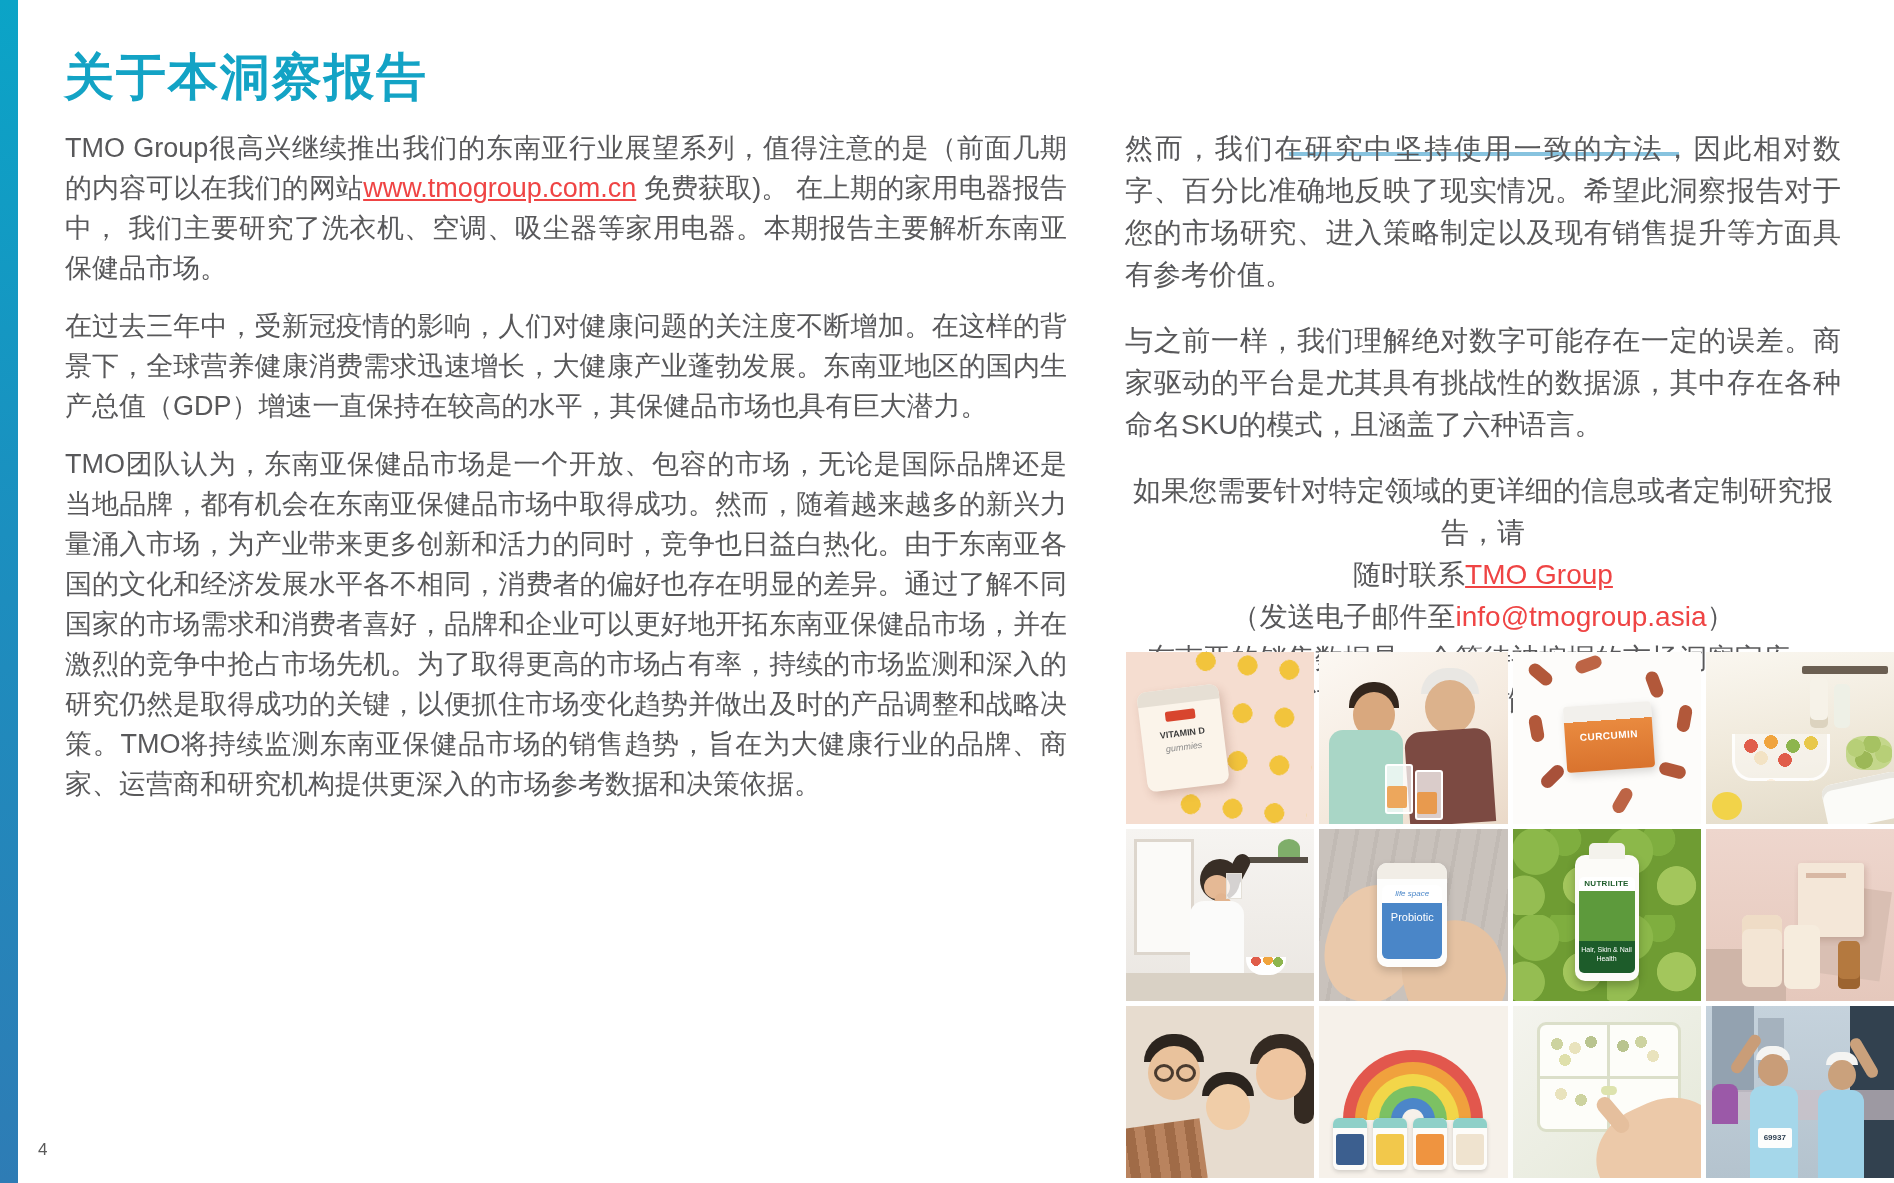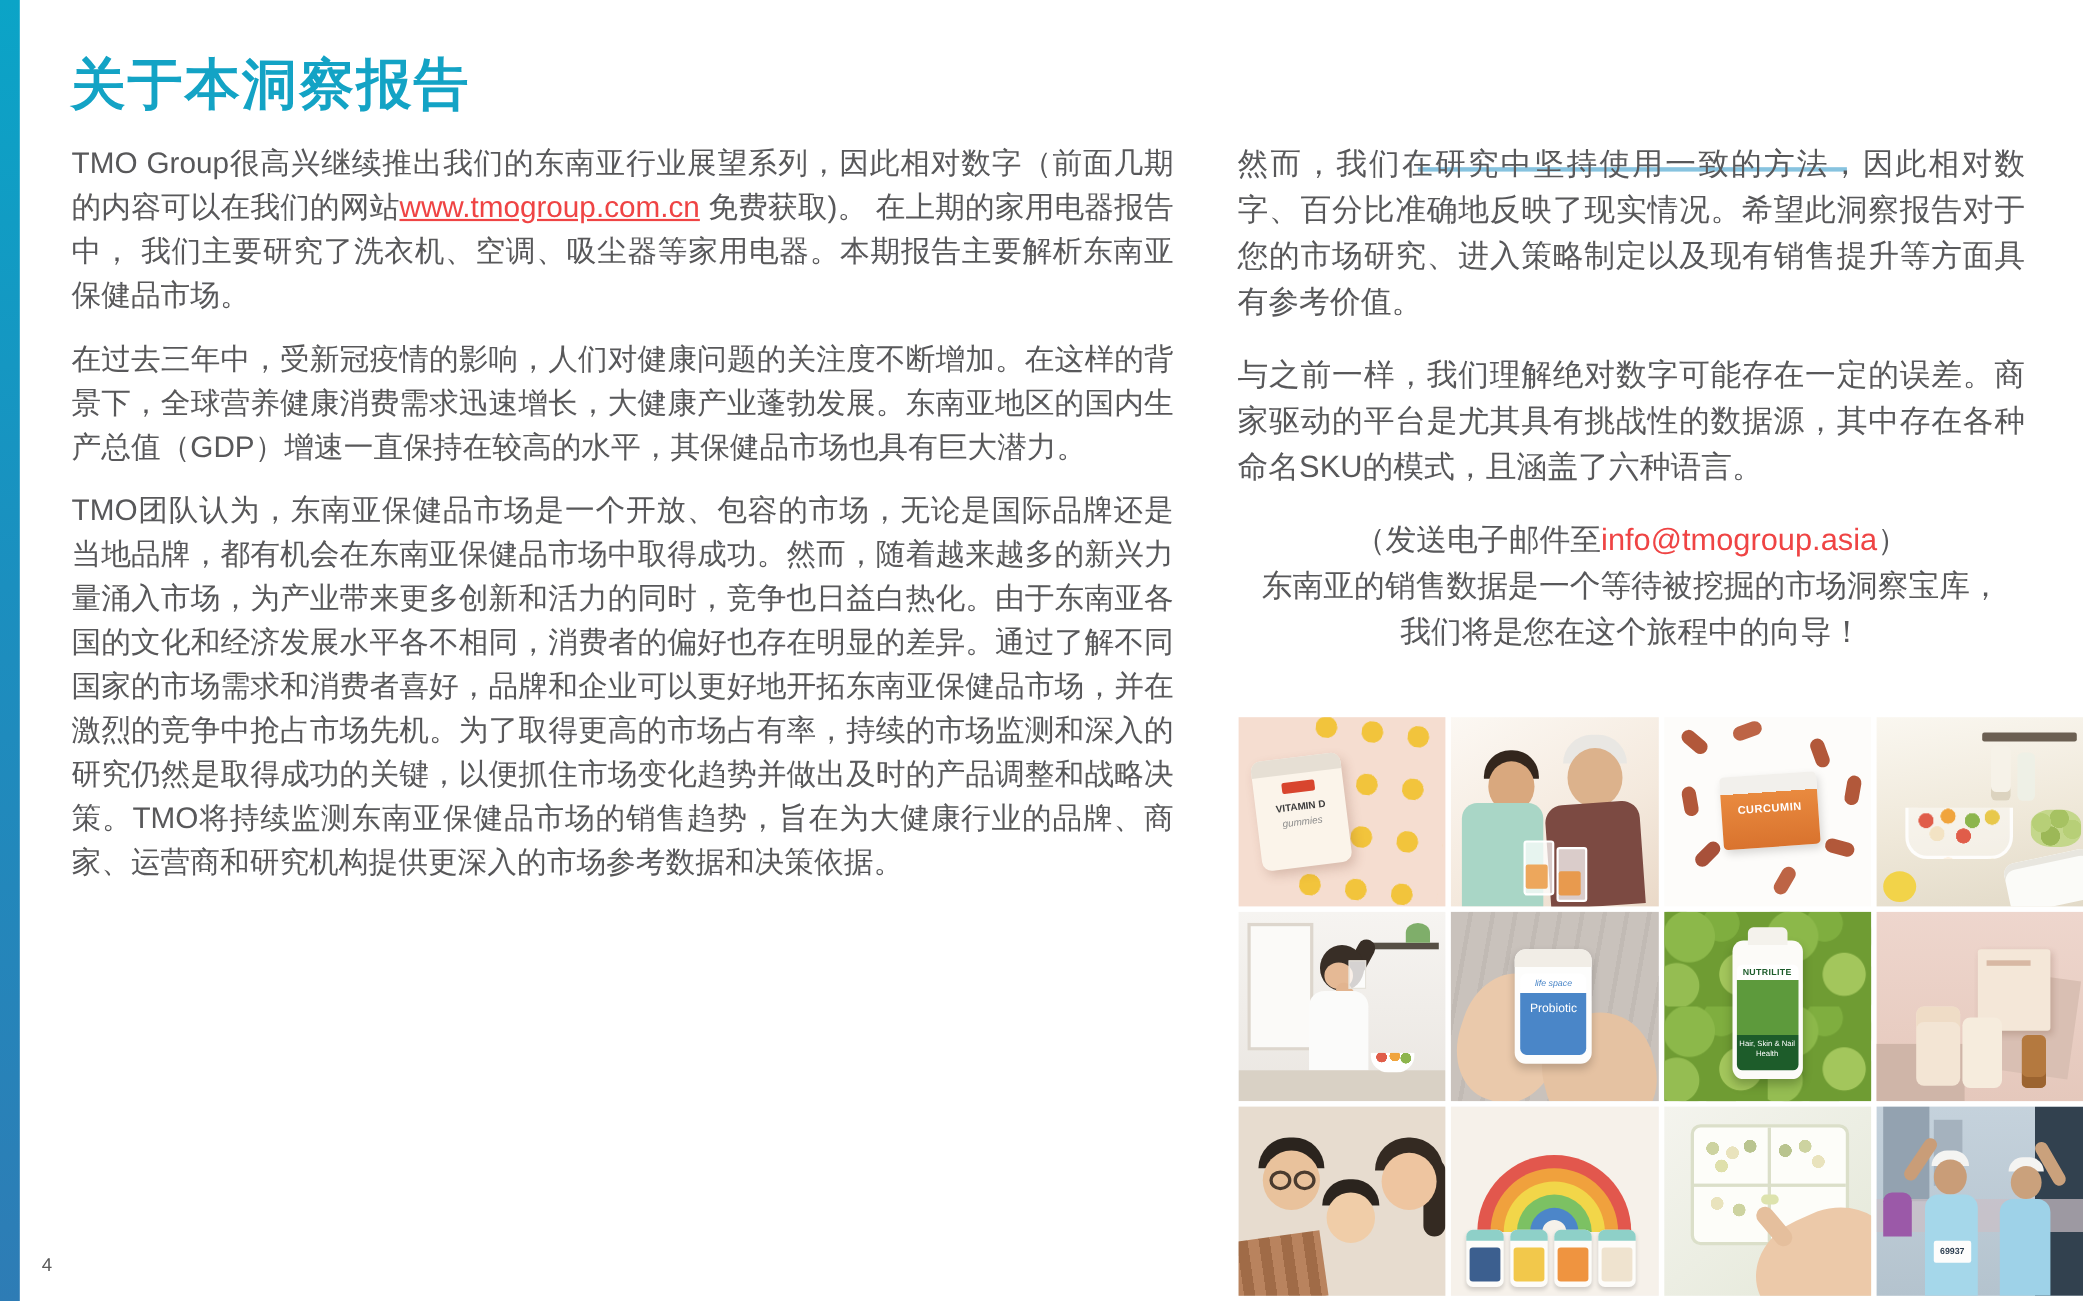--- a/index.html
+++ b/index.html
@@ -226,29 +226,31 @@
 </head>
 <body>
 
 <div class="page">
   <div class="accent-bar"></div>
 
   <div class="page-title">关于本洞察报告</div>
   <div class="top-divider"></div>
 
   <div class="left-col">
-    <p><span>TMO Group很高兴继续推出我们的东南亚行业展望系列，因此相对数字（前面几期的内容可以在我们的网站</span><a class="link u">www.tmogroup.com.cn</a><span> 免费获取)。 在上期的家用电器报告中， 我们主要研究了洗衣机、空调、吸尘器等家用电器。本期报告主要解析东南亚保健品市场。</span></p>
+    <p><span>TMO Group很高兴继续推出我们的东南亚行业展望系列，值得注意的是（前面几期的内容可以在我们的网站</span><a class="link u">www.tmogroup.com.cn</a><span> 免费获取)。 在上期的家用电器报告中， 我们主要研究了洗衣机、空调、吸尘器等家用电器。本期报告主要解析东南亚保健品市场。</span></p>
     <p>在过去三年中，受新冠疫情的影响，人们对健康问题的关注度不断增加。在这样的背景下，全球营养健康消费需求迅速增长，大健康产业蓬勃发展。东南亚地区的国内生产总值（GDP）增速一直保持在较高的水平，其保健品市场也具有巨大潜力。</p>
     <p>TMO团队认为，东南亚保健品市场是一个开放、包容的市场，无论是国际品牌还是当地品牌，都有机会在东南亚保健品市场中取得成功。然而，随着越来越多的新兴力量涌入市场，为产业带来更多创新和活力的同时，竞争也日益白热化。由于东南亚各国的文化和经济发展水平各不相同，消费者的偏好也存在明显的差异。通过了解不同国家的市场需求和消费者喜好，品牌和企业可以更好地开拓东南亚保健品市场，并在激烈的竞争中抢占市场先机。为了取得更高的市场占有率，持续的市场监测和深入的研究仍然是取得成功的关键，以便抓住市场变化趋势并做出及时的产品调整和战略决策。TMO将持续监测东南亚保健品市场的销售趋势，旨在为大健康行业的品牌、商家、运营商和研究机构提供更深入的市场参考数据和决策依据。</p>
   </div>
 
   <div class="right-col">
     <p>然而，我们在研究中坚持使用一致的方法，因此相对数字、百分比准确地反映了现实情况。希望此洞察报告对于您的市场研究、进入策略制定以及现有销售提升等方面具有参考价值。</p>
     <p>与之前一样，我们理解绝对数字可能存在一定的误差。商家驱动的平台是尤其具有挑战性的数据源，其中存在各种命名SKU的模式，且涵盖了六种语言。</p>
     <div class="contact">
+      <div>如果您需要针对特定领域的更详细的信息或者定制研究报告，请</div>
+      <div><span>随时联系</span><a class="link u">TMO Group</a></div>
       <div><span>（发送电子邮件至</span><a class="link">info@tmogroup.asia</a><span>）</span></div>
       <div>东南亚的销售数据是一个等待被挖掘的市场洞察宝库，</div>
       <div>我们将是您在这个旅程中的向导！</div>
     </div>
   </div>
 
   <div class="photos">
 
     <div class="ph ph-gum">
       <div class="dots"></div>

